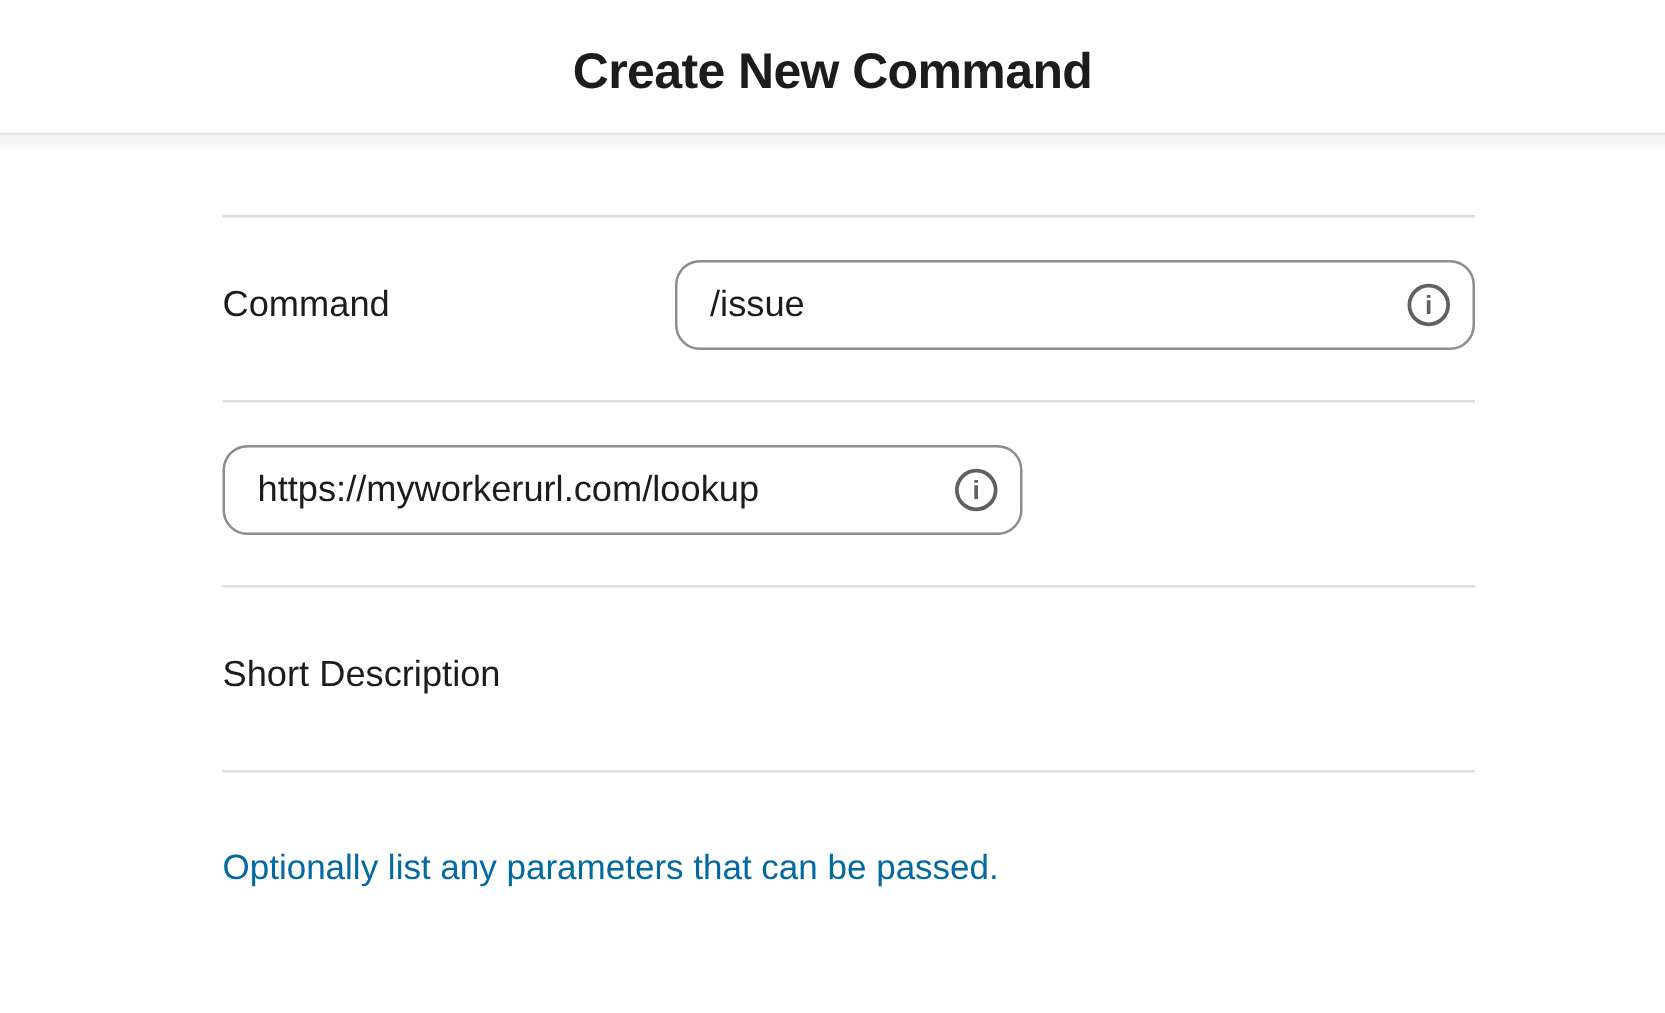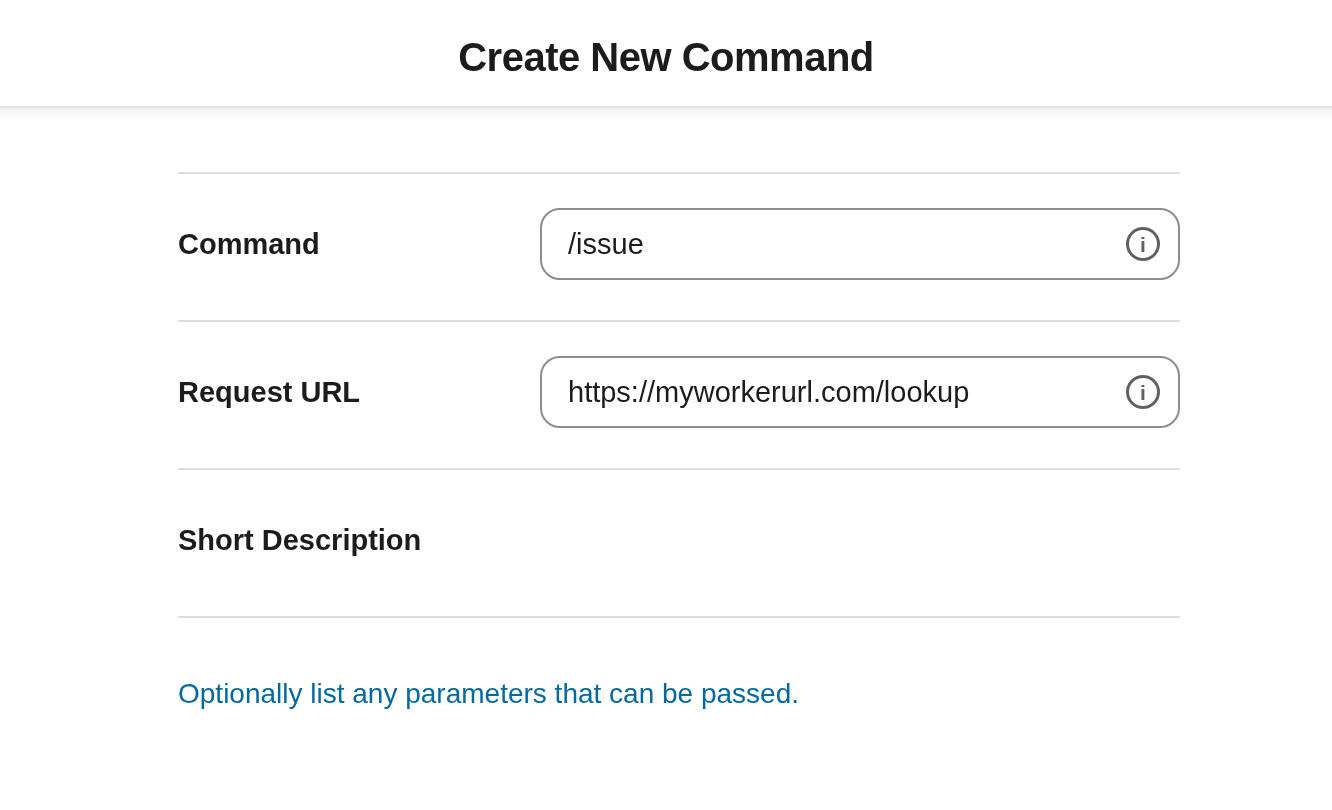--- a/index.html
+++ b/index.html
@@ -41,21 +41,21 @@
   .form-row {
     border-top: 2px solid #dddddd;
     padding: 34px 0 40px 0;
     display: flex;
     align-items: flex-start;
   }
   .row-label {
     width: 362px;
     min-width: 362px;
     font-size: 29px;
-    font-weight: bold;
+    font-weight: normal;
     color: #1d1c1d;
     height: 72px;
     display: flex;
     align-items: center;
   }
   .field-col {
     width: 640px;
   }
   .input-wrap {
     position: relative;
@@ -113,21 +113,20 @@
     <div class="row-label">Command</div>
     <div class="field-col">
       <div class="input-wrap">
         <input class="field" type="text" value="/issue" style="">
         <span class="info-icon">i</span>
       </div>
     </div>
   </div>
 
   <div class="form-row">
-    <div class="row-label">Request URL</div>
     <div class="field-col">
       <div class="input-wrap">
         <input class="field" type="text" value="https://myworkerurl.com/lookup" style="">
         <span class="info-icon">i</span>
       </div>
     </div>
   </div>
 
   <div class="form-row">
     <div class="row-label">Short Description</div>

